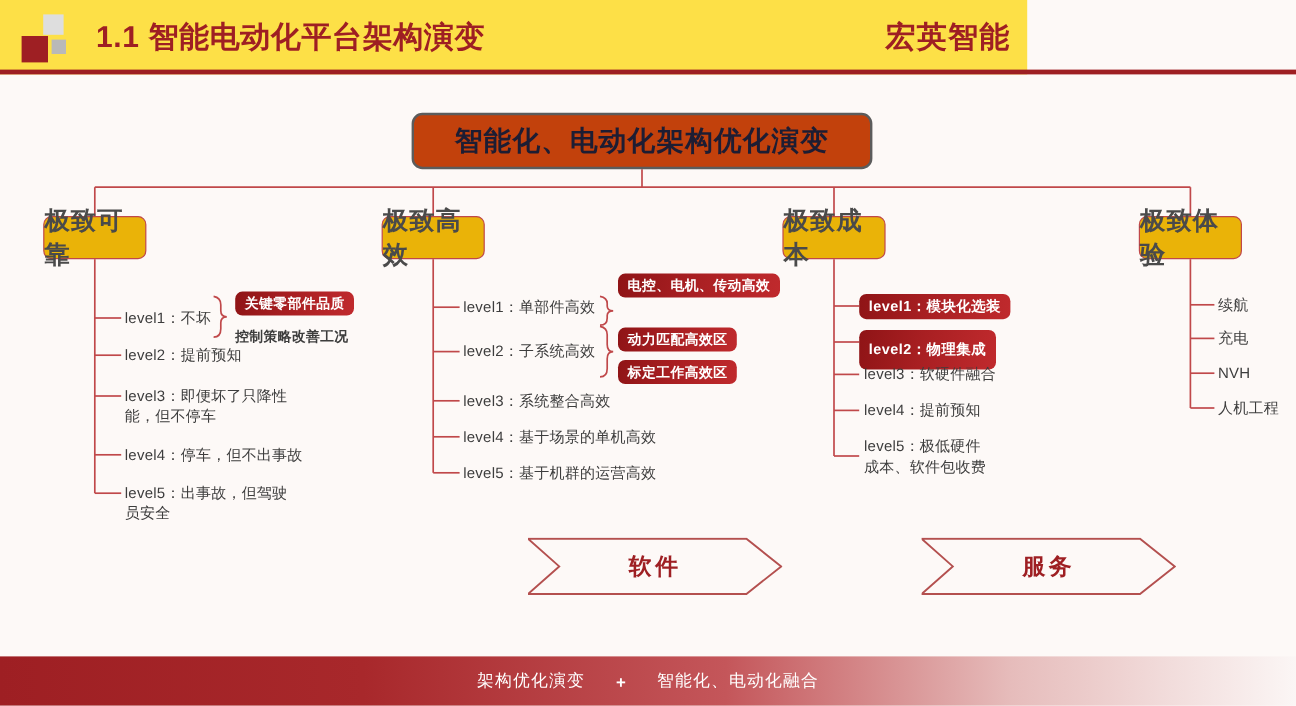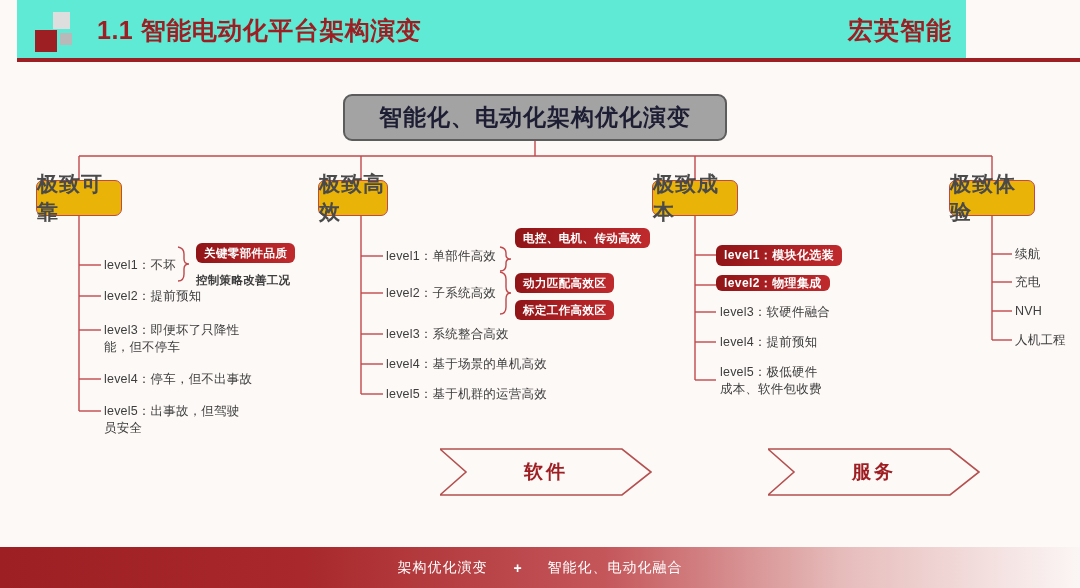--- a/index.html
+++ b/index.html
@@ -7,22 +7,22 @@
     width: 1080px; height: 588px;
     font-family: "Liberation Sans", "DejaVu Sans", sans-serif;
     background: #fdf9f7;
     position: relative;
     overflow: hidden;
   }
   #slide { position: absolute; inset: 0; background: #fdf9f7; }
 
   
   .header {
-    position: absolute; left: 17px; top: 0; width: 949px; height: 62px;
-    background: #5eead4;
+    position: absolute; left: 0; top: 0; width: 856px; height: 62px;
+    background: #fde047;
   }
   .header-rule {
     position: absolute; left: 0; top: 58px; width: 1080px; height: 4px;
     background: #9e1f23;
   }
   .logo-mark { position: absolute; left: 14px; top: 10px; width: 48px; height: 42px; }
   .logo-sq-lg { position: absolute; left: 4px; top: 20px; width: 22px; height: 22px; background: #9e1f23; }
   .logo-sq-top { position: absolute; left: 22px; top: 2px; width: 17px; height: 17px; background: #dedede; }
   .logo-sq-sm { position: absolute; left: 29px; top: 23px; width: 12px; height: 12px; background: #b9b9b9; }
   .header-title {
@@ -35,34 +35,34 @@
     font-size: 25px; font-weight: bold; color: #9e1f23;
     letter-spacing: 1px; white-space: nowrap;
   }
 
   
   #wires { position: absolute; left: 0; top: 0; width: 1080px; height: 588px; pointer-events: none; }
 
   
   .title-box {
     position: absolute; left: 343px; top: 94px; width: 384px; height: 47px;
-    border: 2px solid #5c5c5c; border-radius: 9px; background: #a3a3a3;
+    border: 2px solid #5c5c5c; border-radius: 9px; background: #c2410c;
     display: flex; align-items: center; justify-content: center;
     font-size: 23px; font-weight: bold; color: #1d1d33; letter-spacing: 1px;
   }
 
   
   .cat-box {
     position: absolute; height: 36px;
     border: 1.6px solid #c0484a; border-radius: 7px; background: #eab308;
     display: flex; align-items: center; justify-content: center;
     font-size: 21px; font-weight: bold; color: #4a4a4a; letter-spacing: 1px;
   }
   .cat1 { left: 36px;  top: 180px; width: 86px; }
-  .cat2 { left: 318px; top: 180px; width: 70px; }
+  .cat2 { left: 318px; top: 180px; width: 86px; }
   .cat3 { left: 652px; top: 180px; width: 86px; }
   .cat4 { left: 949px; top: 180px; width: 86px; }
 
   
   .lvl {
     position: absolute;
     font-size: 12.5px; color: #3d3d3d; line-height: 17px;
     white-space: pre-line; letter-spacing: .2px;
   }
 
@@ -187,21 +187,21 @@
   <div class="lvl" style="left:386px; top:285px;">level2：子系统高效</div>
   <div class="lvl" style="left:386px; top:326px;">level3：系统整合高效</div>
   <div class="lvl" style="left:386px; top:356px;">level4：基于场景的单机高效</div>
   <div class="lvl" style="left:386px; top:386px;">level5：基于机群的运营高效</div>
 
   <div class="pill" style="left:515px; top:228px;">电控、电机、传动高效</div>
   <div class="pill" style="left:515px; top:273px;">动力匹配高效区</div>
   <div class="pill" style="left:515px; top:300px;">标定工作高效区</div>
 
   <div class="pill" style="left:716px; top:245px; font-size:12px; height:21px;">level1：模块化选装</div>
-  <div class="pill" style="left:716px; top:275px; font-size:12px; height:16px;">level2：物理集成</div>
+  <div class="pill" style="left:716px; top:275px; font-size:12px; height:33px;">level2：物理集成</div>
   <div class="lvl" style="left:720px; top:304px;">level3：软硬件融合</div>
   <div class="lvl" style="left:720px; top:334px;">level4：提前预知</div>
   <div class="lvl" style="left:720px; top:364px;">level5：极低硬件
 成本、软件包收费</div>
 
   <div class="lvl" style="left:1015px; top:246px;">续航</div>
   <div class="lvl" style="left:1015px; top:274px;">充电</div>
   <div class="lvl" style="left:1015px; top:303px;">NVH</div>
   <div class="lvl" style="left:1015px; top:332px;">人机工程</div>
 

